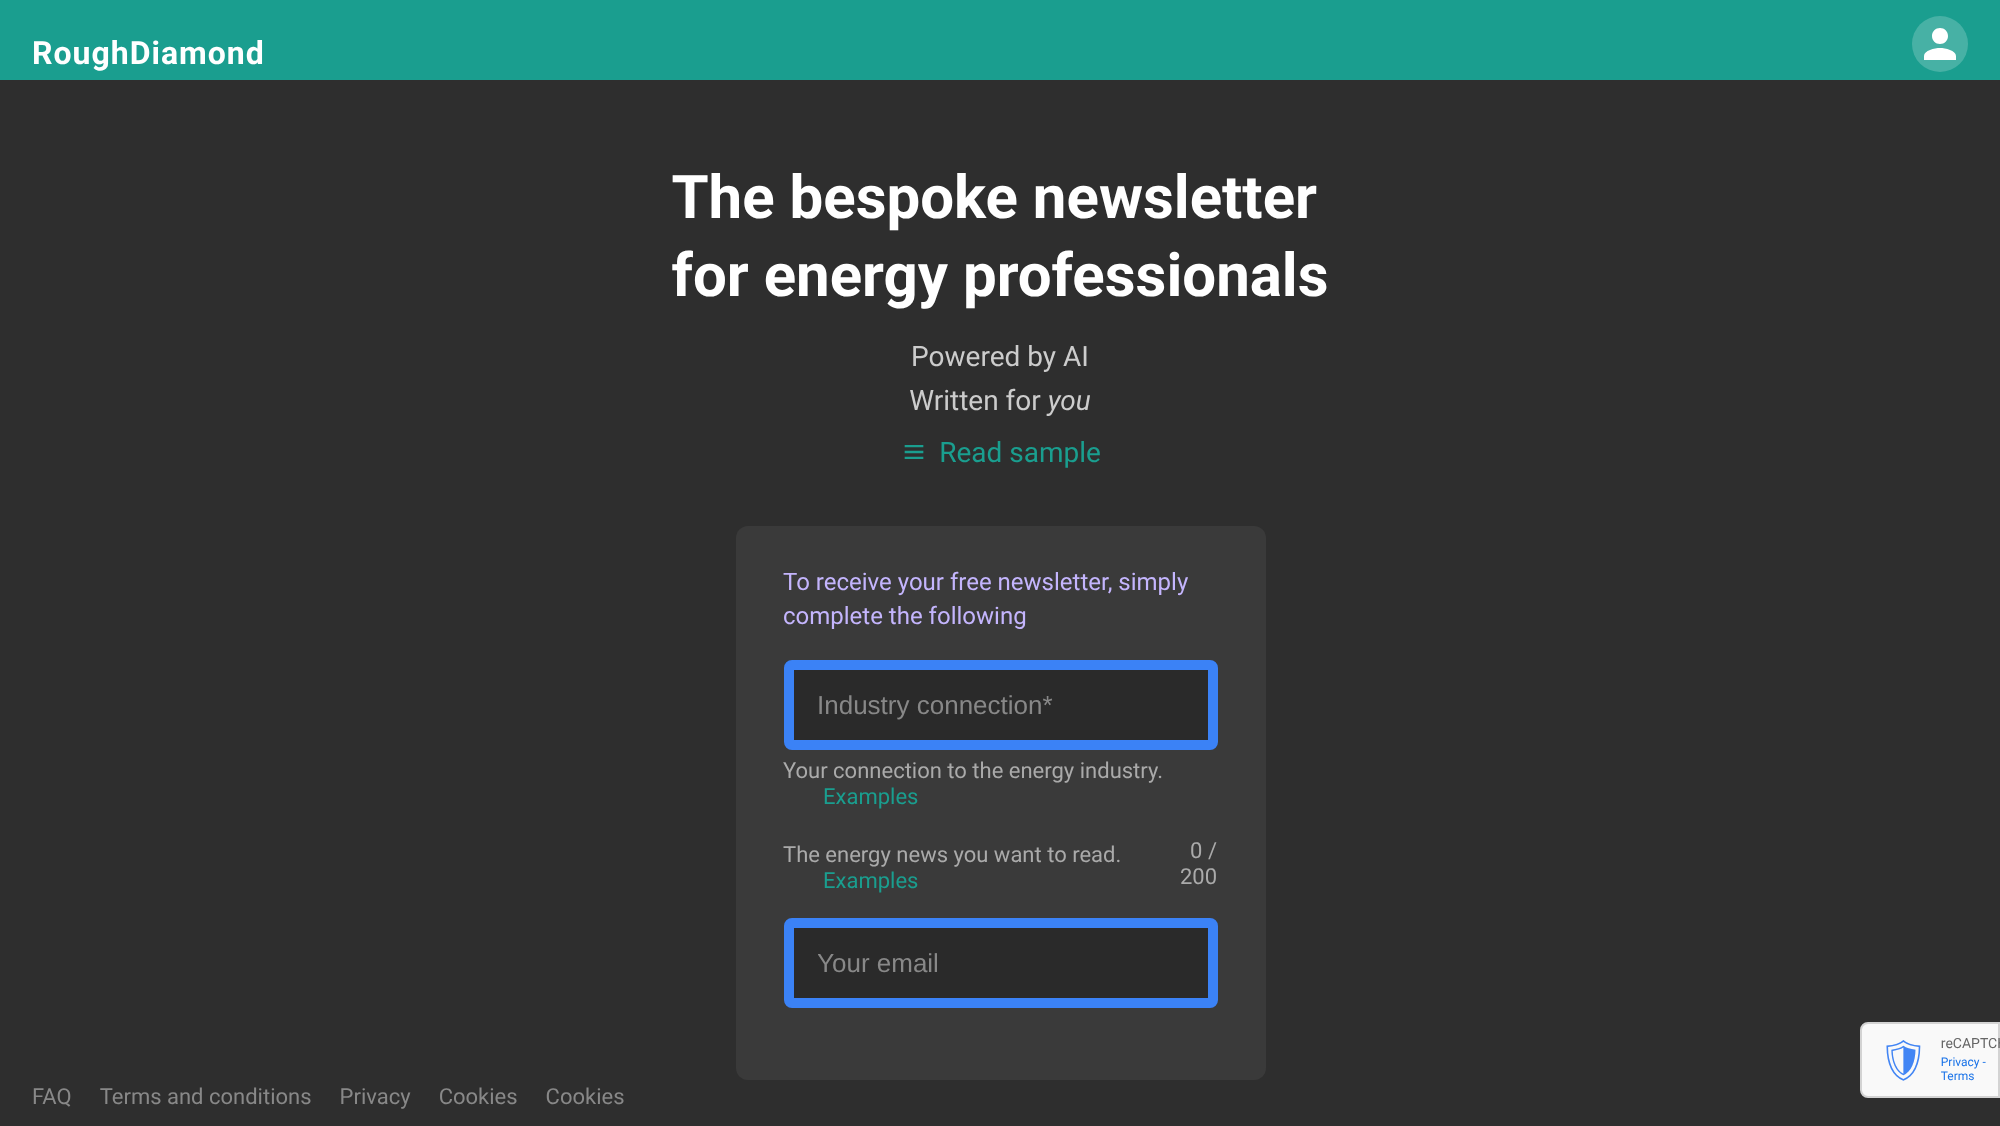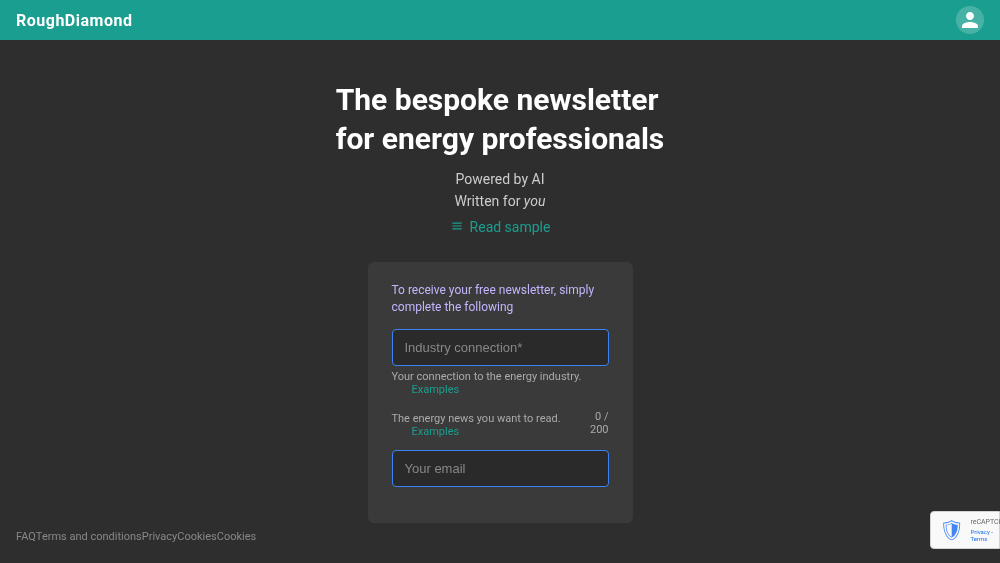--- a/index.html
+++ b/index.html
@@ -15,23 +15,23 @@
       min-height: 563px;
       width: 1000px;
       overflow-x: hidden;
     }
 
     
     .header {
       background-color: #1a9e8f;
       height: 40px;
       display: flex;
-      align-items: center;
+      align-items: flex-end;
       justify-content: space-between;
-      padding: 16px 16px;
+      padding: 4px 16px;
     }
 
     .header-logo {
       color: #ffffff;
       font-size: 16px;
       font-weight: 700;
       letter-spacing: 0.5px;
     }
 
     .header-icon {
@@ -111,21 +111,21 @@
       line-height: 1.4;
     }
 
     .form-group {
       margin-bottom: 12px;
     }
 
     .form-input {
       width: 100%;
       background-color: #2a2a2a;
-      border: 1px solid #3b82f6;
+      border: 5px solid #3b82f6;
       border-radius: 4px;
       color: #aaaaaa;
       font-size: 13px;
       padding: 10px 12px;
       outline: none;
     }
 
     .form-input::placeholder {
       color: #888888;
     }
@@ -157,25 +157,26 @@
     .textarea-footer {
       display: flex;
       justify-content: space-between;
       align-items: flex-start;
       margin-top: 4px;
     }
 
     
     .footer {
       position: fixed;
-      bottom: 12px;
+      bottom: 0;
       left: 0;
       width: 1000px;
       padding: 8px 16px;
       display: flex;
+      gap: 14px;
     }
 
     .footer-link {
       color: #888888;
       text-decoration: none;
       font-size: 11px;
     }
 
     
     .recaptcha-badge {

